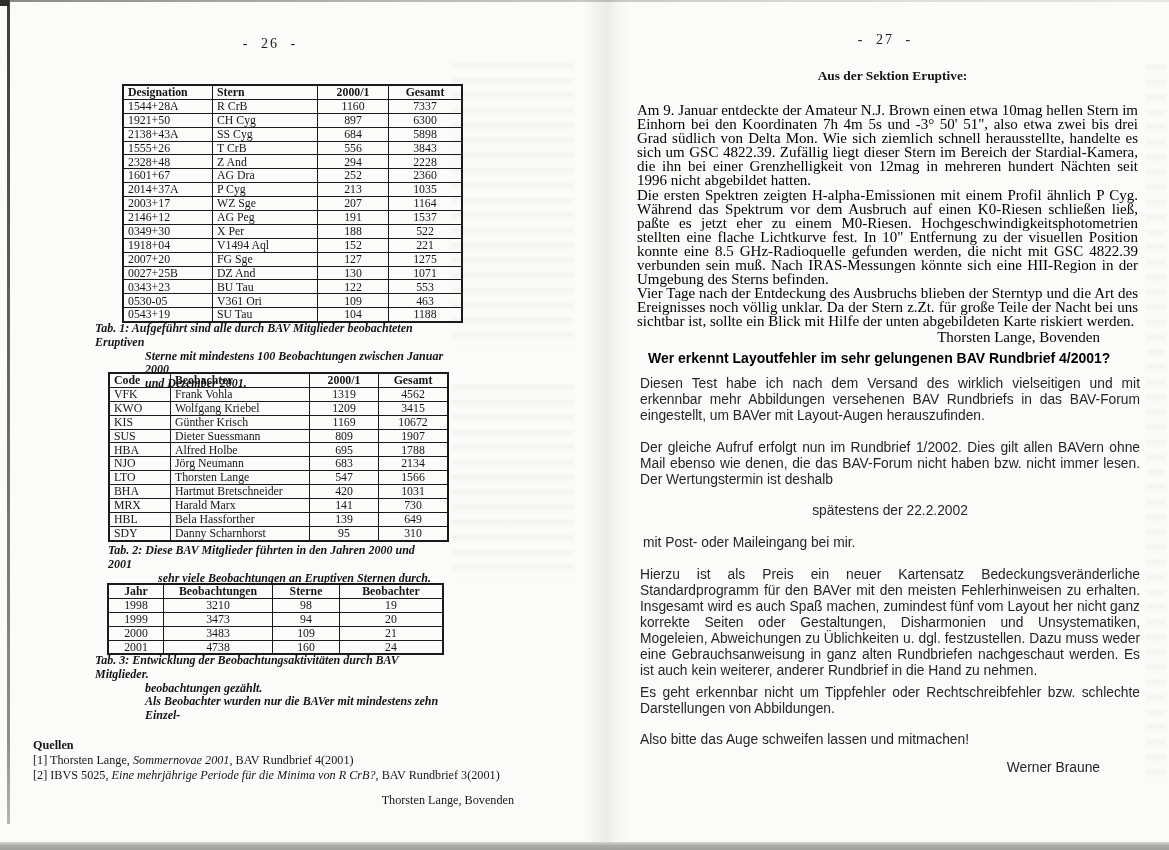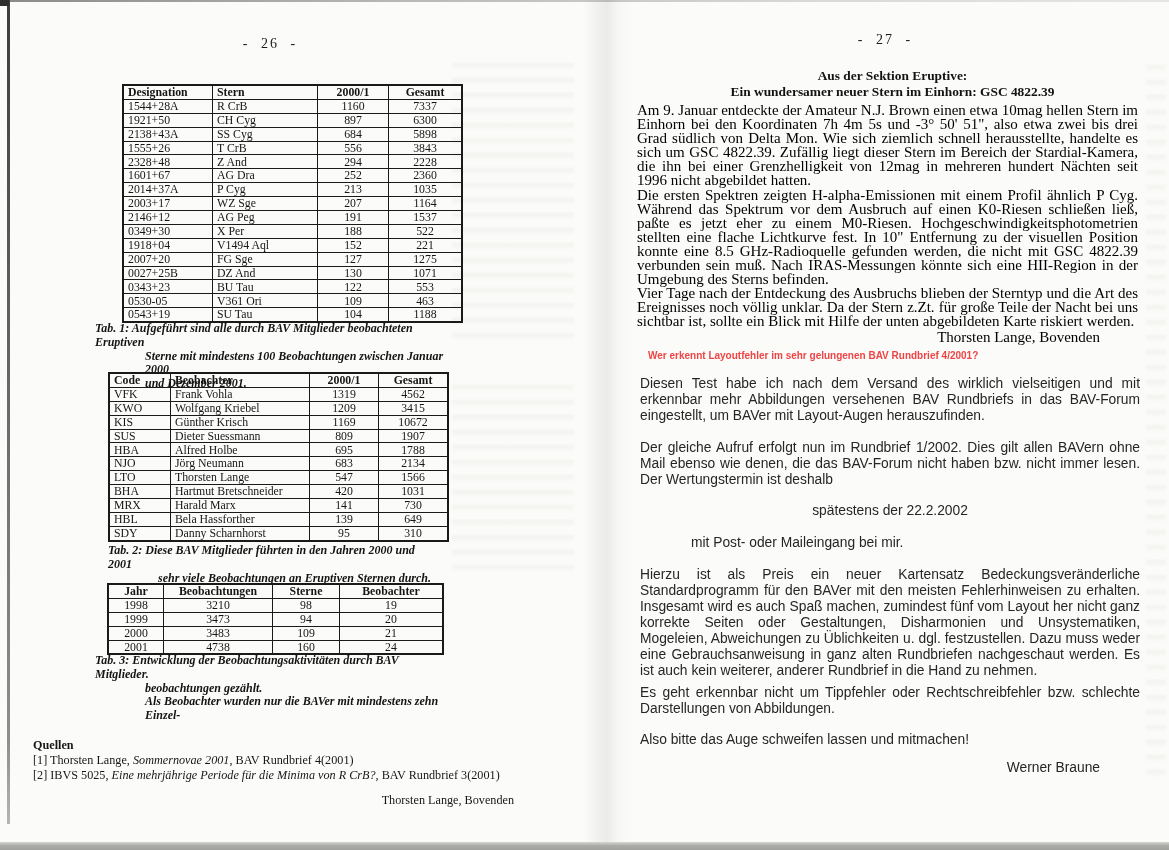--- a/index.html
+++ b/index.html
@@ -63,27 +63,27 @@
   #quellen .q-head{font-weight:bold;margin-top:36px;}
   #quellen .ref i{font-style:italic;}
   #quellen .sig{text-align:right;margin-top:10px;padding-right:6px;}
 
   
   .ser-head{font-weight:bold;font-size:13.4px;line-height:16px;text-align:center;color:#131313;}
   #body1{font-size:15px;line-height:14.1px;text-align:justify;color:#000000;}
   #body1 p{margin:0;}
   #sig1{text-align:right;padding-right:38px;margin-top:1px;}
 
-  #heading2{font-family:"Liberation Sans",sans-serif;font-weight:bold;font-size:10px;color:#ef4444;}
+  #heading2{font-family:"Liberation Sans",sans-serif;font-weight:bold;font-size:14px;color:#000000;}
   #body2{font-family:"Liberation Sans",sans-serif;font-size:13.8px;line-height:15.9px;
     text-align:justify;color:#262626;}
   #body2 p{margin:0 0 16px 0;}
   #body2 p.tight{margin-bottom:6px;}
   #body2 .center-line{text-align:center;}
-  #body2 .lead-space{padding-left:3px;margin-left:48px;}
+  #body2 .lead-space{padding-left:3px;}
   #body2 .sig{text-align:right;padding-right:28px;margin:12px;}
 </style>
 </head>
 <body>
 
 <div class="art" id="art-top-line"></div>
 <div class="art" id="art-left-line"></div>
 <div class="art" id="art-corner-mark"></div>
 <div class="art" id="art-gutter"></div>
 <div class="art" id="art-bottom-band"></div>
@@ -344,21 +344,20 @@
     <div class="sig">Thorsten Lange, Bovenden</div>
   </div>
 </div>
 
 <div class="abs" style="left:585px;top:0;width:584px;height:850px;">
 
   <div class="abs pageno" style="left:185px;top:32px;width:230px;">- 27 -</div>
 
   <div class="abs ser-head" style="left:55px;top:68px;width:505px;">
     <div>Aus der Sektion Eruptive:</div>
-    <div>Ein wundersamer neuer Stern im Einhorn: GSC 4822.39</div>
   </div>
 
   <div class="abs" id="body1" style="left:52px;top:103px;width:501px;">
     <p>Am 9. Januar entdeckte der Amateur N.J. Brown einen etwa 10mag hellen Stern im Einhorn bei den Koordinaten 7h 4m 5s und -3° 50' 51", also etwa zwei bis drei Grad südlich von Delta Mon. Wie sich ziemlich schnell herausstellte, handelte es sich um GSC 4822.39. Zufällig liegt dieser Stern im Bereich der Stardial-Kamera, die ihn bei einer Grenzhelligkeit von 12mag in mehreren hundert Nächten seit 1996 nicht abgebildet hatten.</p>
     <p>Die ersten Spektren zeigten H-alpha-Emissionen mit einem Profil ähnlich P Cyg. Während das Spektrum vor dem Ausbruch auf einen K0-Riesen schließen ließ, paßte es jetzt eher zu einem M0-Riesen. Hochgeschwindigkeitsphotometrien stellten eine flache Lichtkurve fest. In 10" Entfernung zu der visuellen Position konnte eine 8.5 GHz-Radioquelle gefunden werden, die nicht mit GSC 4822.39 verbunden sein muß. Nach IRAS-Messungen könnte sich eine HII-Region in der Umgebung des Sterns befinden.</p>
     <p>Vier Tage nach der Entdeckung des Ausbruchs blieben der Sterntyp und die Art des Ereignisses noch völlig unklar. Da der Stern z.Zt. für große Teile der Nacht bei uns sichtbar ist, sollte ein Blick mit Hilfe der unten abgebildeten Karte riskiert werden.</p>
     <div id="sig1">Thorsten Lange, Bovenden</div>
   </div>
 
   <div class="abs" id="heading2" style="left:63px;top:350px;width:500px;">Wer erkennt Layoutfehler im sehr gelungenen BAV Rundbrief 4/2001?</div>

